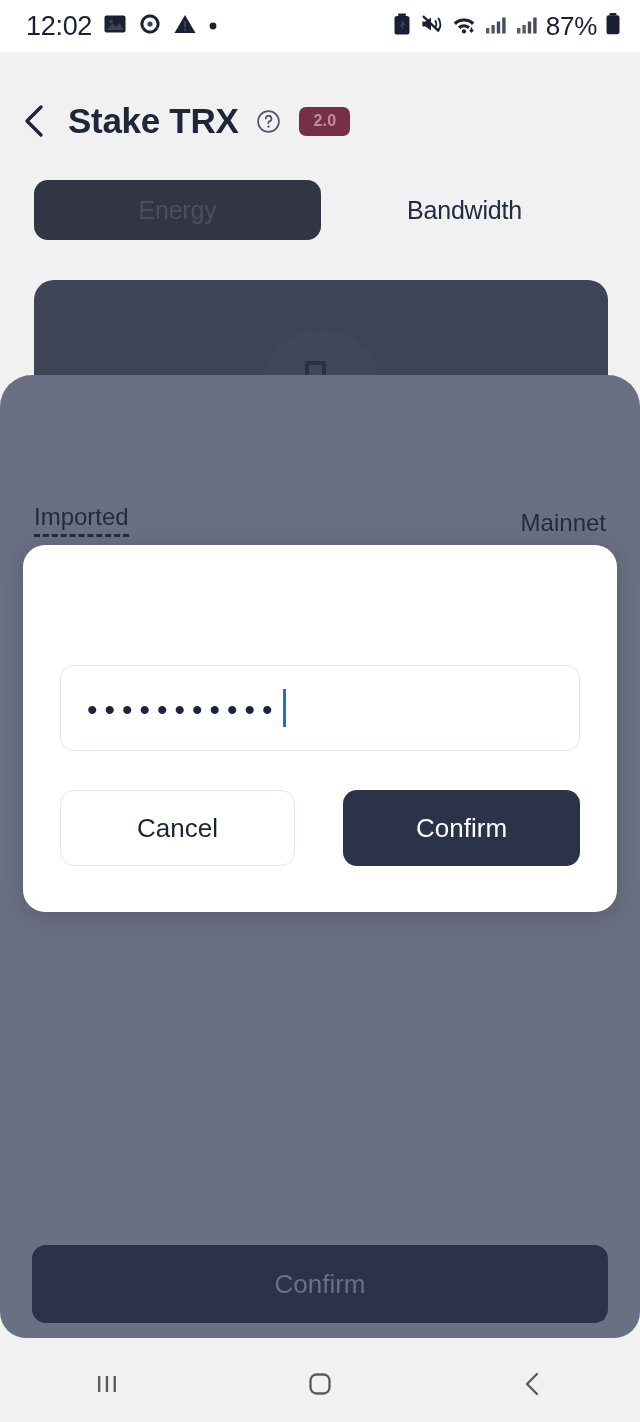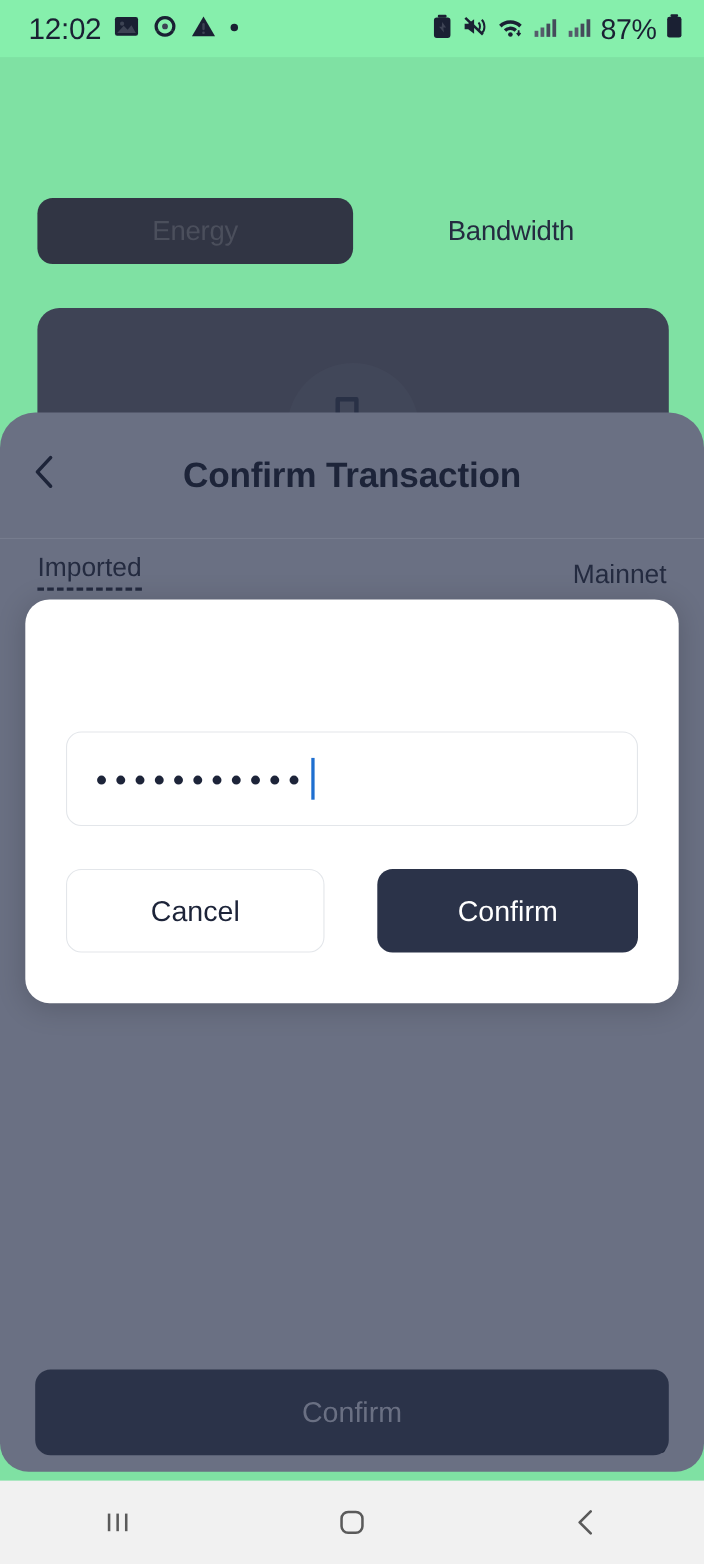--- a/index.html
+++ b/index.html
@@ -5,21 +5,21 @@
   * { box-sizing: border-box; margin: 0; padding: 0; }
   html, body {
     width: 640px; height: 1422px;
     font-family: "Liberation Sans", sans-serif;
     background: #3d4354;
     overflow: hidden;
   }
   #screen {
     position: relative;
     width: 640px; height: 1422px;
-    background: #86efac;
+    background: #ffffff;
   }
 
   
   #status-bar {
     position: absolute; top: 0; left: 0;
     width: 640px; height: 52px;
     display: flex; align-items: center;
     padding: 0 18px 0 26px;
     color: #12182b;
   }
@@ -219,47 +219,55 @@
         <svg width="18" height="24" viewBox="0 0 18 24">
             <rect x="5.5" y="1" width="7" height="2.4" rx="1" fill="#1a2033"></rect>
             <rect x="2.5" y="3.2" width="13" height="19" rx="2.2" fill="#1a2033"></rect>
           </svg>
       </span>
     </div>
   </div>
 
   <div id="app-bg">
 
+    <div id="app-header">
+      <span id="back-chevron-main">
+        <svg width="30" height="36" viewBox="0 0 30 36">
+            <path d="M21 4 L7 18 L21 32" stroke="#20273c" stroke-width="3.4" fill="none" stroke-linecap="round" stroke-linejoin="round"></path>
+          </svg>
+      </span>
+      <span id="app-title">Stake TRX</span>
+      <span id="help-icon-main">
+        <svg width="25" height="25" viewBox="0 0 24 24">
+            <circle cx="12" cy="12" r="10" stroke="#3c4356" stroke-width="1.7" fill="none"></circle>
+            <path d="M9.4 9.2a2.7 2.7 0 1 1 3.4 2.6c-.6.2-.9.7-.9 1.3v.6" stroke="#3c4356" stroke-width="1.7" fill="none" stroke-linecap="round"></path>
+            <circle cx="12" cy="17" r="1.1" fill="#3c4356"></circle>
+          </svg>
+      </span>
+      <span id="version-badge">2.0</span>
+    </div>
 
     <div id="tabs">
       <div class="tab active">Energy</div>
       <div class="tab inactive">Bandwidth</div>
     </div>
 
     <div id="energy-card">
       <div id="bolt-wrap">
         <svg width="56" height="62" viewBox="0 0 56 62">
             <path d="M31 4 H14 V36 H23 V58 L42 26 H31 Z" stroke="#2b3349" stroke-width="4" fill="none" stroke-linejoin="round"></path>
           </svg>
       </div>
     </div>
   </div>
 
   <div id="scrim"></div>
 
   <div id="sheet">
 
-    <div id="sheet-header">
-      <span id="sheet-back">
-        <svg width="26" height="32" viewBox="0 0 26 32">
-            <path d="M18 3 L6 16 L18 29" stroke="#1d2439" stroke-width="3.2" fill="none" stroke-linecap="round" stroke-linejoin="round"></path>
-          </svg>
-      </span>
-      <span id="sheet-title">Confirm Transaction</span>
-    </div>
 
     <div id="sheet-meta">
       <span id="acct-label">Imported</span>
       <span id="network-label">Mainnet</span>
     </div>
 
     <div class="detail-row" id="row-power">
       <span class="detail-label">TRON Power Gained</span>
       <span class="detail-value">55 Votes</span>
     </div>

